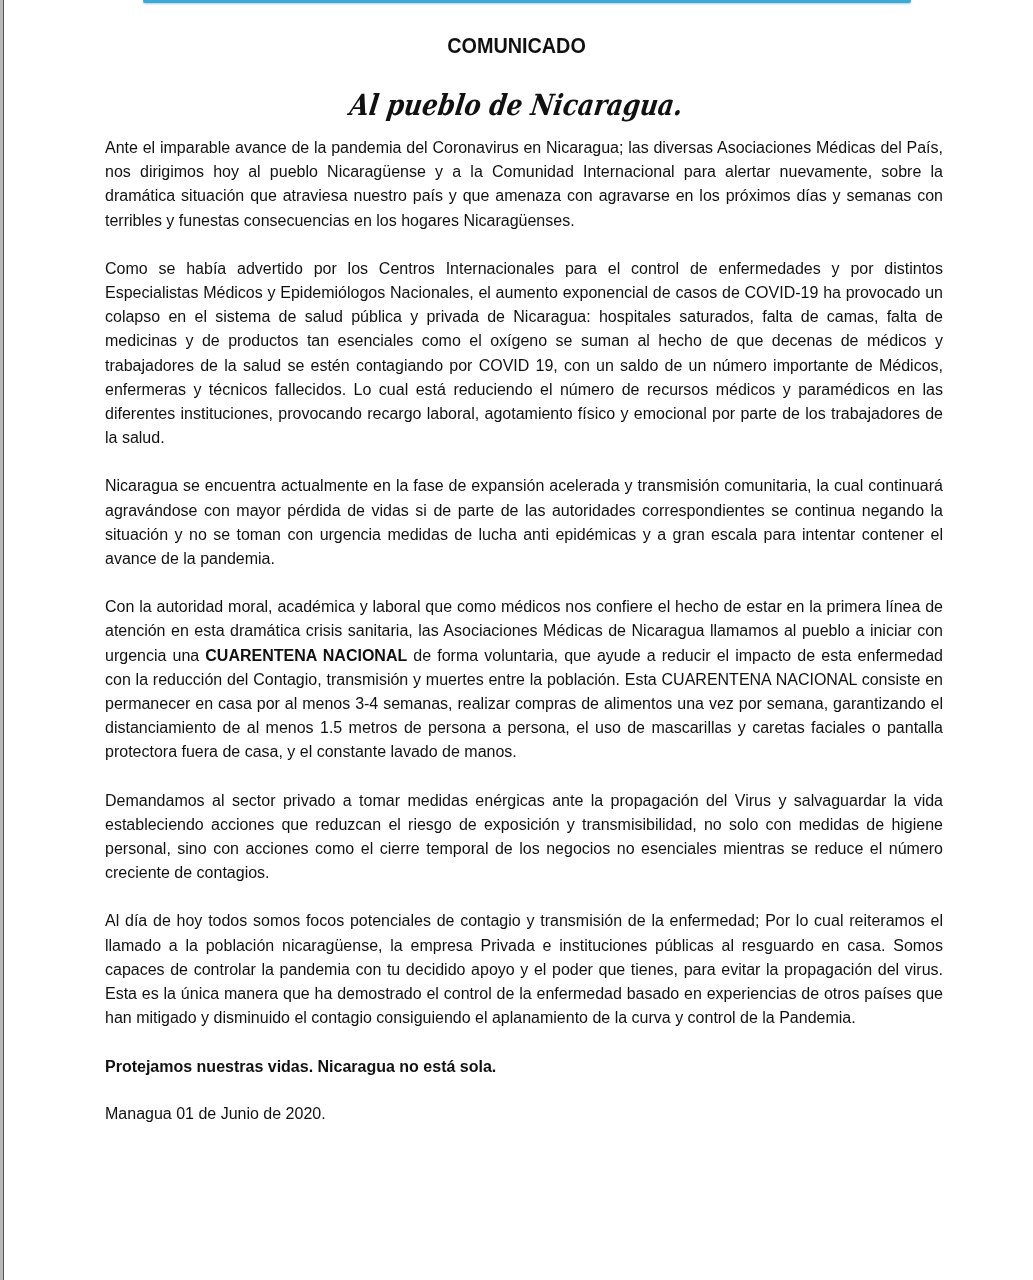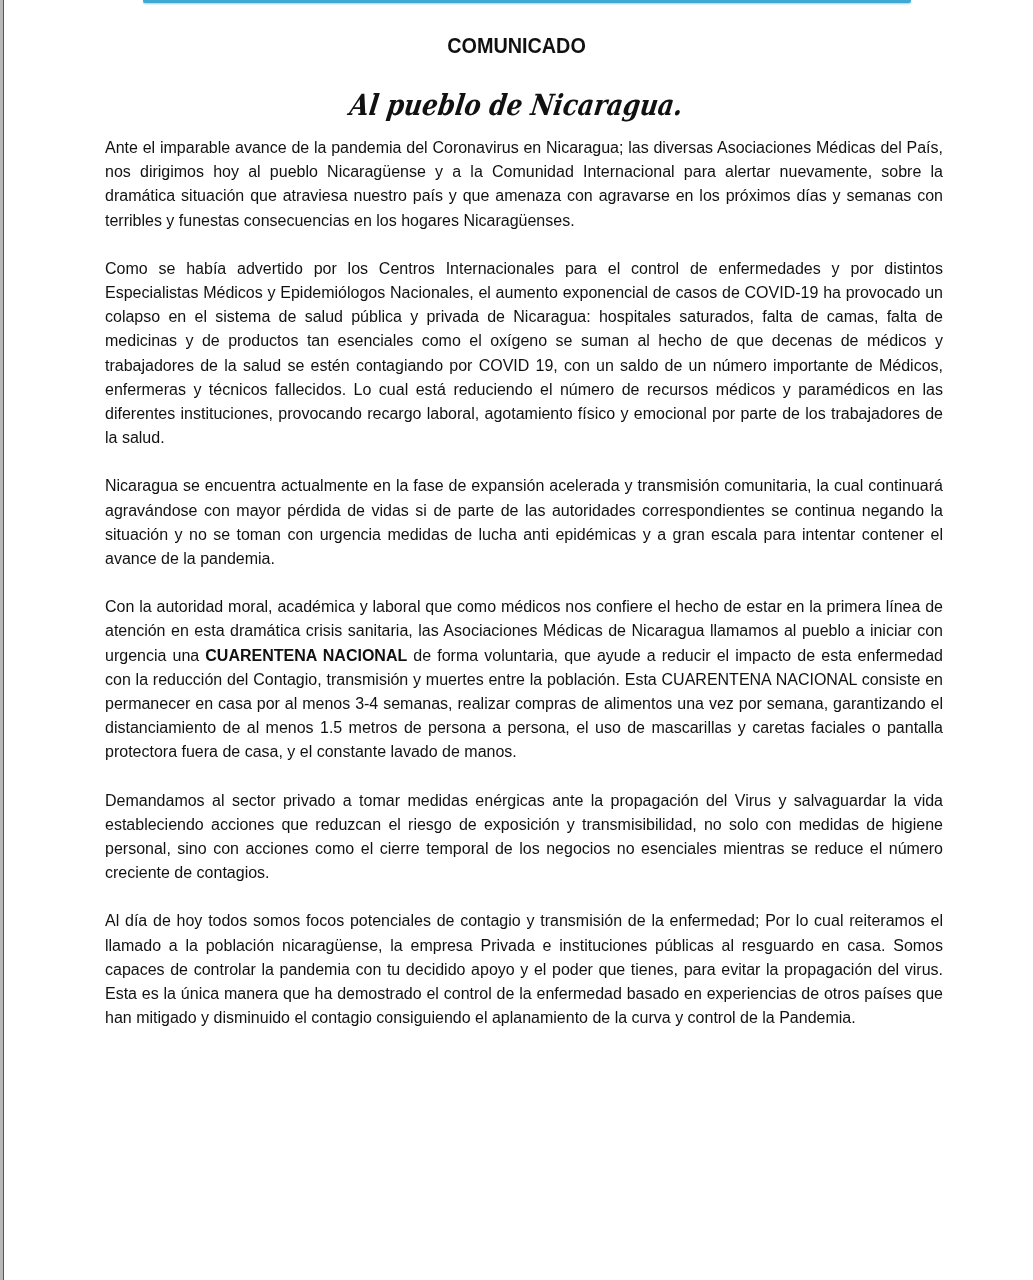--- a/index.html
+++ b/index.html
@@ -26,13 +26,15 @@
 <div class="title">COMUNICADO</div>
 <div class="subtitle">Al pueblo de Nicaragua.</div>
 
 <div class="body">
   <p class="para">Ante el imparable avance de la pandemia del Coronavirus en Nicaragua; las diversas Asociaciones Médicas del País, nos dirigimos hoy al pueblo Nicaragüense y a la Comunidad Internacional para alertar nuevamente, sobre la dramática situación que atraviesa nuestro país y que amenaza con agravarse en los próximos días y semanas con terribles y funestas consecuencias en los hogares Nicaragüenses.</p>
   <p class="para">Como se había advertido por los Centros Internacionales para el control de enfermedades y por distintos Especialistas Médicos y Epidemiólogos Nacionales, el aumento exponencial de casos de COVID-19 ha provocado un colapso en el sistema de salud pública y privada de Nicaragua: hospitales saturados, falta de camas, falta de medicinas y de productos tan esenciales como el oxígeno se suman al hecho de que decenas de médicos y trabajadores de la salud se estén contagiando por COVID 19, con un saldo de un número importante de Médicos, enfermeras y técnicos fallecidos. Lo cual  está reduciendo el número de recursos médicos y paramédicos en las diferentes instituciones,  provocando recargo laboral, agotamiento físico y emocional por parte de los trabajadores de la salud.</p>
   <p class="para">Nicaragua se encuentra actualmente en la fase de expansión acelerada y transmisión comunitaria, la cual continuará agravándose con mayor pérdida de vidas si de parte de las autoridades correspondientes se continua negando la situación y no se toman con urgencia medidas de lucha anti epidémicas y  a gran escala para intentar contener el avance de la pandemia.</p>
   <p class="para"><span>Con la autoridad moral, académica  y laboral que como médicos nos confiere el hecho de estar  en la primera línea de atención en esta dramática crisis sanitaria, las Asociaciones Médicas de Nicaragua llamamos al pueblo a iniciar  con urgencia  una </span><b>CUARENTENA NACIONAL</b><span> de forma voluntaria,  que ayude a reducir el impacto de esta enfermedad con la reducción del Contagio, transmisión y muertes entre la población. Esta CUARENTENA NACIONAL consiste en permanecer en casa por al menos 3-4 semanas, realizar compras de alimentos una vez por semana, garantizando el distanciamiento de al menos 1.5 metros de persona a persona, el uso de mascarillas y  caretas faciales o pantalla protectora  fuera de casa, y el constante lavado de manos.</span></p>
   <p class="para">Demandamos al sector privado a tomar medidas enérgicas ante la propagación del Virus y salvaguardar la vida estableciendo acciones  que reduzcan el riesgo  de  exposición  y transmisibilidad,  no solo con medidas de higiene personal, sino con acciones como el cierre temporal de los negocios no esenciales mientras se reduce el número creciente de contagios.</p>
   <p class="para">Al día de  hoy todos somos focos potenciales de contagio y transmisión de la enfermedad;  Por lo cual reiteramos el llamado a la población nicaragüense, la empresa Privada e instituciones públicas al resguardo en casa. Somos capaces de controlar la pandemia con tu decidido apoyo y el poder que tienes, para evitar la propagación del virus.  Esta  es la única manera que ha demostrado el control  de la enfermedad basado en experiencias de otros países que han mitigado y disminuido el contagio consiguiendo el aplanamiento de la curva y control de la Pandemia.</p>
+  <p class="closing">Protejamos nuestras vidas. Nicaragua no está sola.</p>
+  <p class="date">Managua 01 de Junio de 2020.</p>
 </div>
 
 </body></html>

